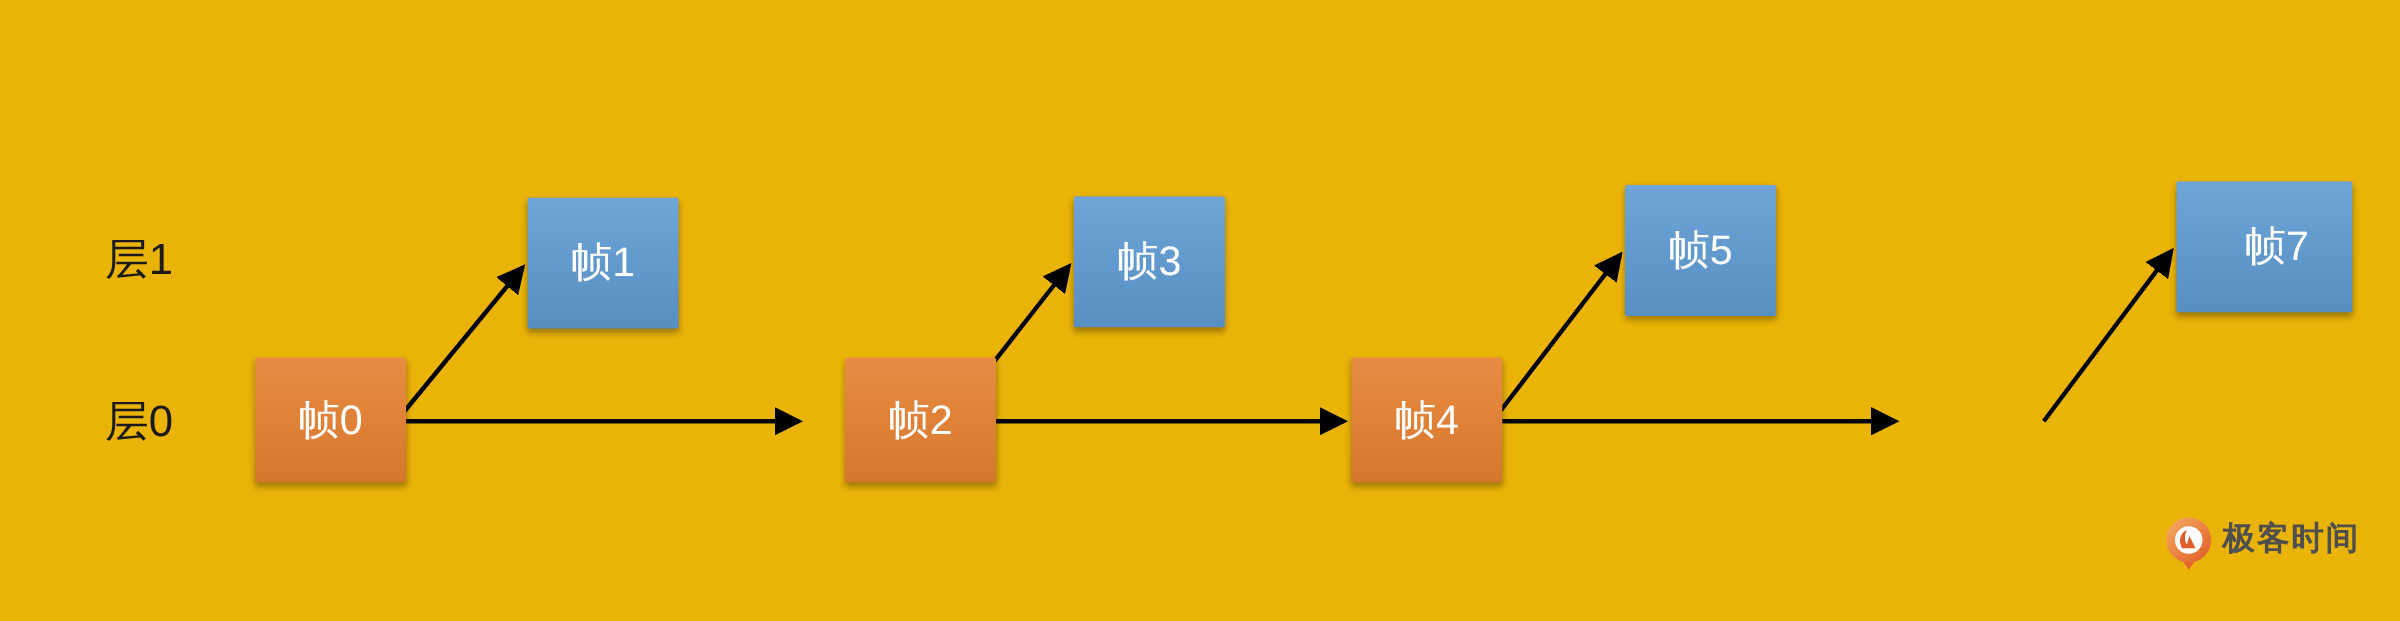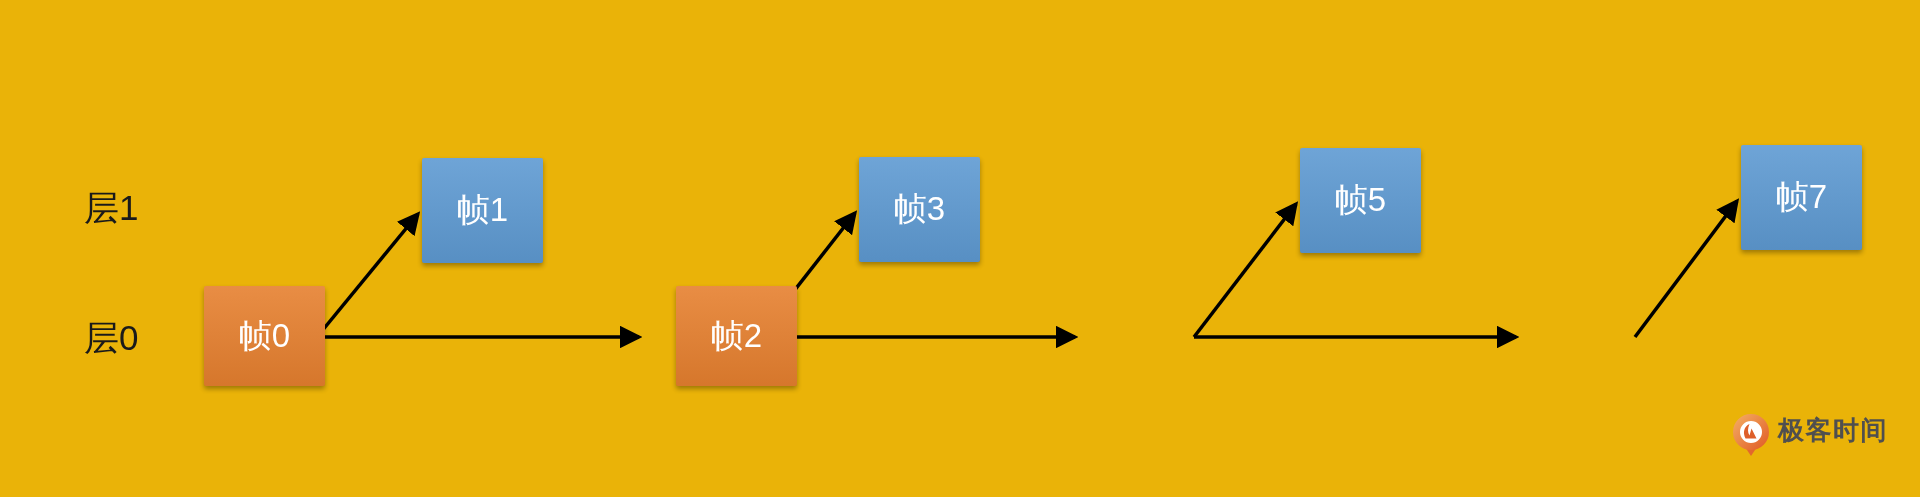--- a/index.html
+++ b/index.html
@@ -46,21 +46,21 @@
     height: 105px;
     background: linear-gradient(180deg, rgba(255,255,255,0.10), rgba(0,0,0,0.07)), var(--layer1-box, #5E9AD2);
   }
   #node-f0 { left: 204px;  top: 286px; }
   #node-f2 { left: 676px;  top: 286px; }
   #node-f4 { left: 1081px; top: 286px; }
   #node-f6 { left: 1522px; top: 286px; }
   #node-f1 { left: 422px;  top: 158px; }
   #node-f3 { left: 859px;  top: 157px; }
   #node-f5 { left: 1300px; top: 148px; }
-  #node-f7 { left: 1741px; top: 145px; }
+  #node-f7 { left: 1741px; top: 145px; padding-left: 20px; }
   .layer-label {
     position: absolute;
     left: 84px;
     font-size: 35px;
     color: var(--label-text, #1a1a1a);
     z-index: 2;
     line-height: 1;
   }
   #label-layer1 { top: 190px; }
   #label-layer0 { top: 320px; }
@@ -100,20 +100,21 @@
     <line class="edge-line" x1="1635" y1="337" x2="1737" y2="201" marker-end="url(#arrowhead)"></line>
   </svg>
 
   <div class="layer-label" id="label-layer1">层1</div>
   <div class="layer-label" id="label-layer0">层0</div>
 
   <div class="frame-box layer0-box" id="node-f0">帧0</div>
   <div class="frame-box layer1-box" id="node-f1">帧1</div>
   <div class="frame-box layer0-box" id="node-f2">帧2</div>
   <div class="frame-box layer1-box" id="node-f3">帧3</div>
+  <div class="frame-box layer0-box" id="node-f4">帧4</div>
   <div class="frame-box layer1-box" id="node-f5">帧5</div>
   <div class="frame-box layer1-box" id="node-f7">帧7</div>
 
   <div class="watermark">
     <span style="display:inline-flex;">
       <svg width="40" height="44" viewBox="0 0 40 44">
         <defs>
           <linearGradient id="gt-grad" x1="0" y1="0" x2="1" y2="1">
             <stop offset="0" stop-color="#F2A75E"></stop>
             <stop offset="1" stop-color="#E2622B"></stop>

